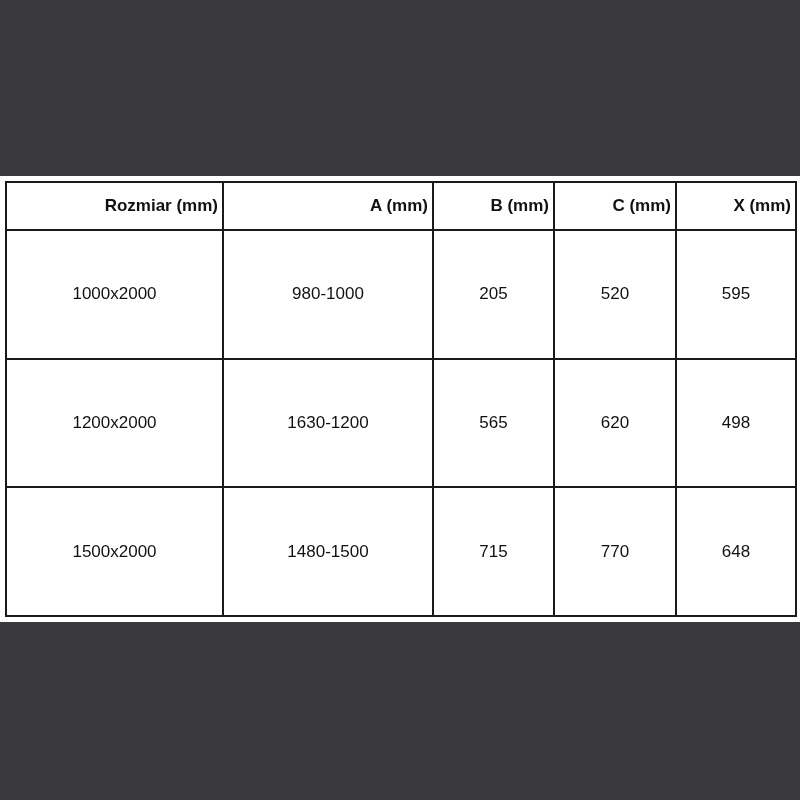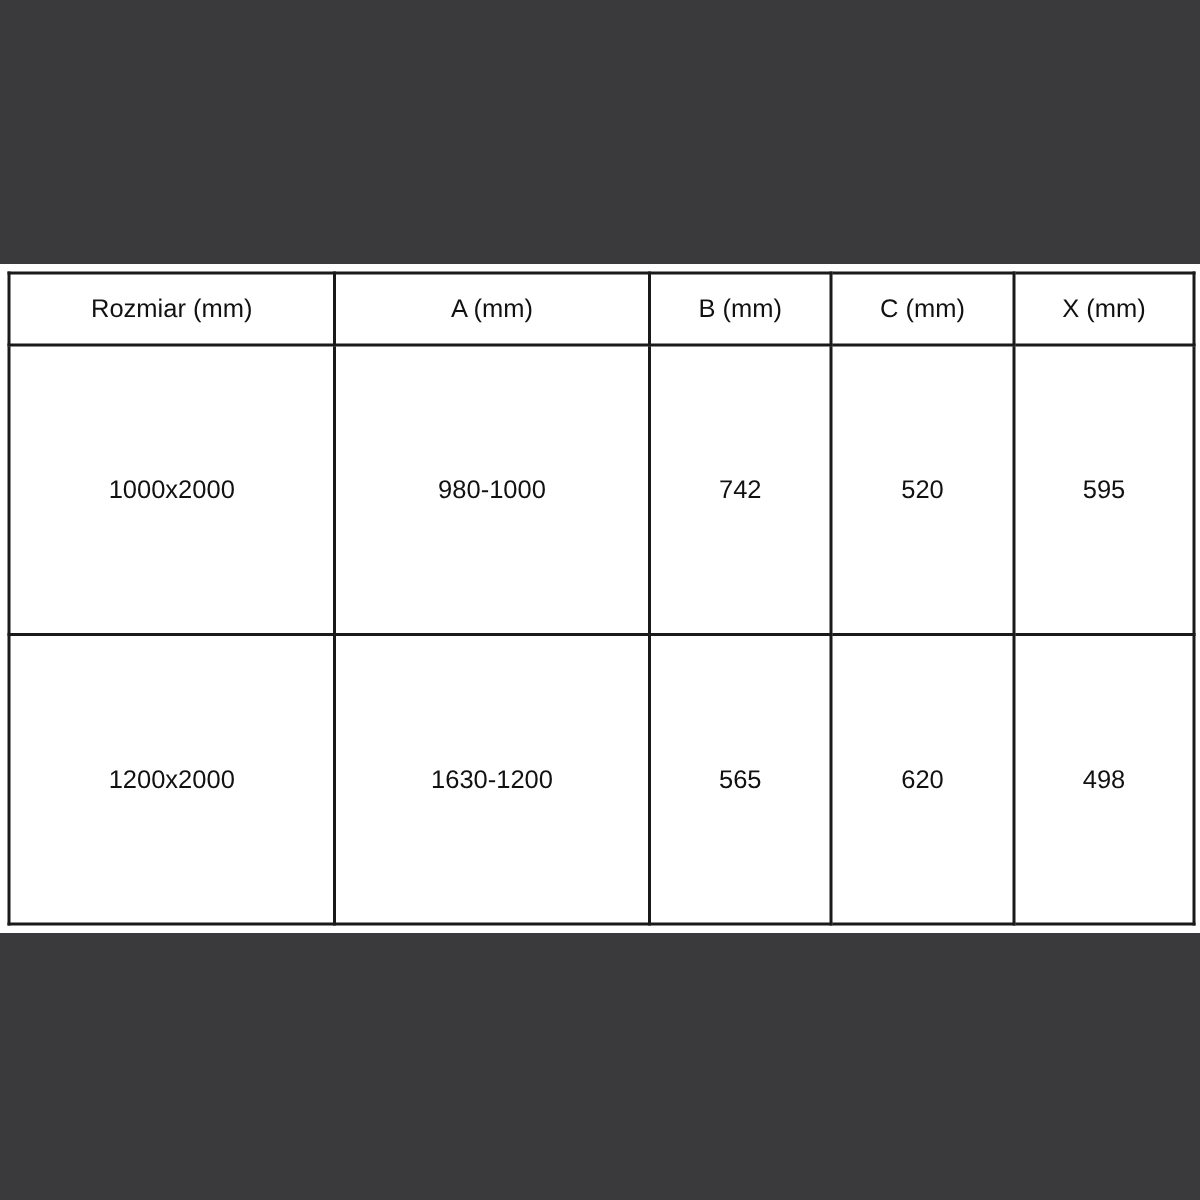--- a/index.html
+++ b/index.html
@@ -39,21 +39,22 @@
     border: 2px solid var(--border);
     text-align: center;
     vertical-align: middle;
     color: var(--text);
     font-size: 17px;
     height: 48px;
     padding: 0 4px;
     white-space: nowrap;
   }
   table.spec-table th {
-    font-weight: normal;
+    font-weight: bold;
+    text-align: right;
   }
   col.c-rozmiar { width: 217px; }
   col.c-a { width: 210px; }
   col.c-b { width: 121px; }
   col.c-c { width: 122px; }
   col.c-x { width: 120px; }
 </style>
 </head>
 <body>
 
@@ -72,26 +73,33 @@
         <th>A (mm)</th>
         <th>B (mm)</th>
         <th>C (mm)</th>
         <th>X (mm)</th>
       </tr>
     </thead>
     <tbody>
         <tr>
           <td>1000x2000</td>
           <td>980-1000</td>
-          <td>742</td>
+          <td>205</td>
           <td>520</td>
           <td>595</td>
         </tr>
         <tr>
           <td>1200x2000</td>
           <td>1630-1200</td>
           <td>565</td>
           <td>620</td>
           <td>498</td>
         </tr>
+        <tr>
+          <td>1500x2000</td>
+          <td>1480-1500</td>
+          <td>715</td>
+          <td>770</td>
+          <td>648</td>
+        </tr>
       </tbody>
   </table>
 </div>
 
 </body></html>

